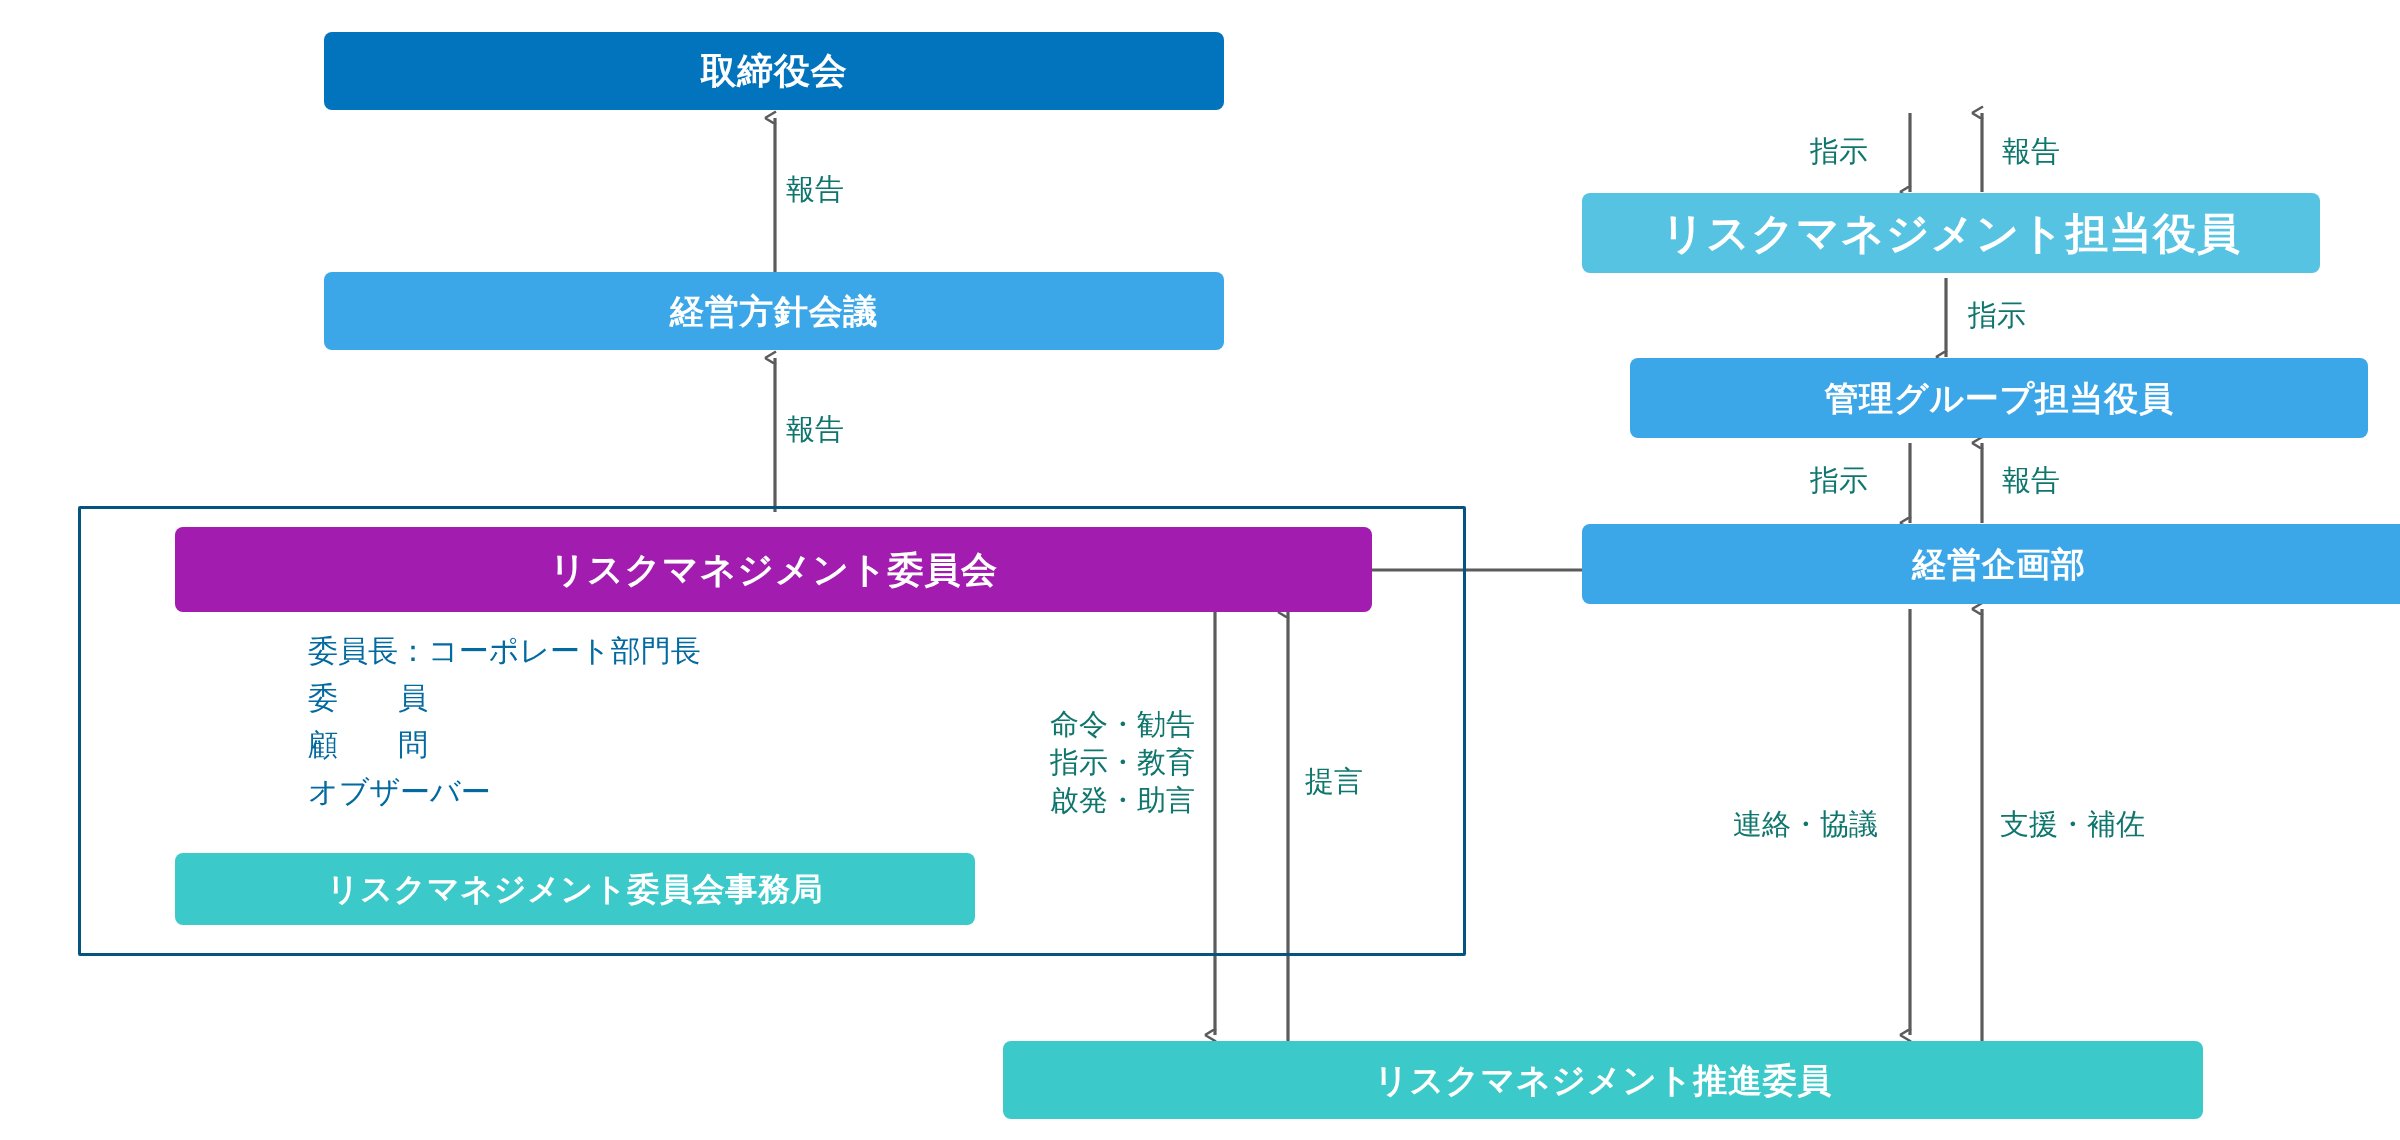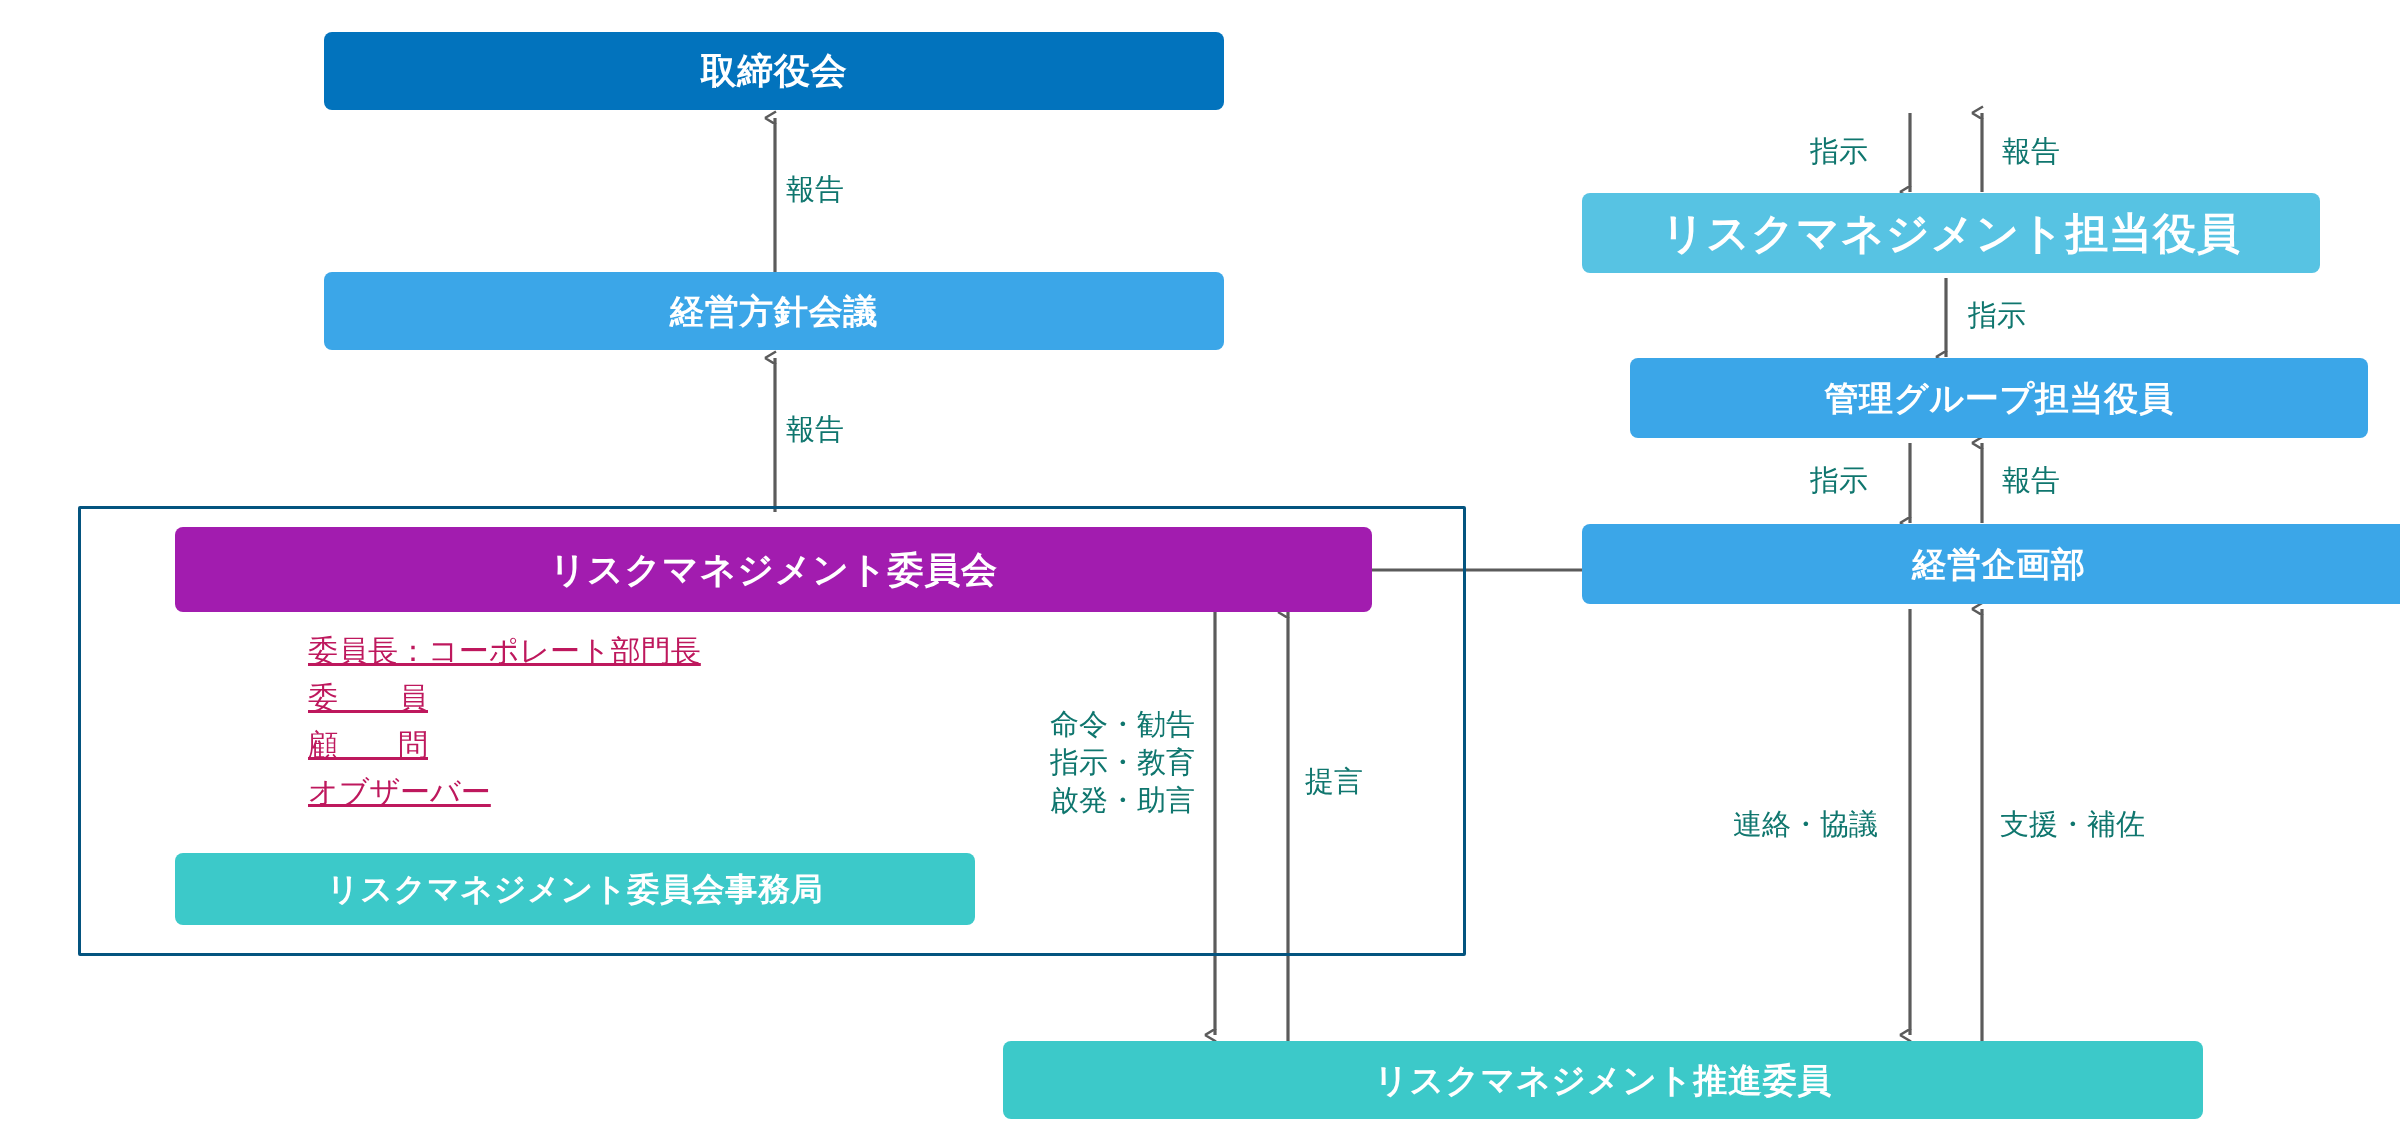--- a/index.html
+++ b/index.html
@@ -26,26 +26,25 @@
   .frame{
     position:absolute;
     border:3px solid #04547f;
     border-radius:2px;
     box-sizing:border-box;
     background:transparent;
   }
 
   .memberlist{
     position:absolute;
-    color:#be185d;
+    color:#0369a1;
     font-size:30px;
     line-height:47px;
     white-space:pre;
     font-weight:400;
-    text-decoration:underline;
   }
 
   .alabel{
     position:absolute;
     color:#0f766e;
     font-size:29px;
     font-weight:400;
     white-space:pre;
     line-height:38px;
   }

